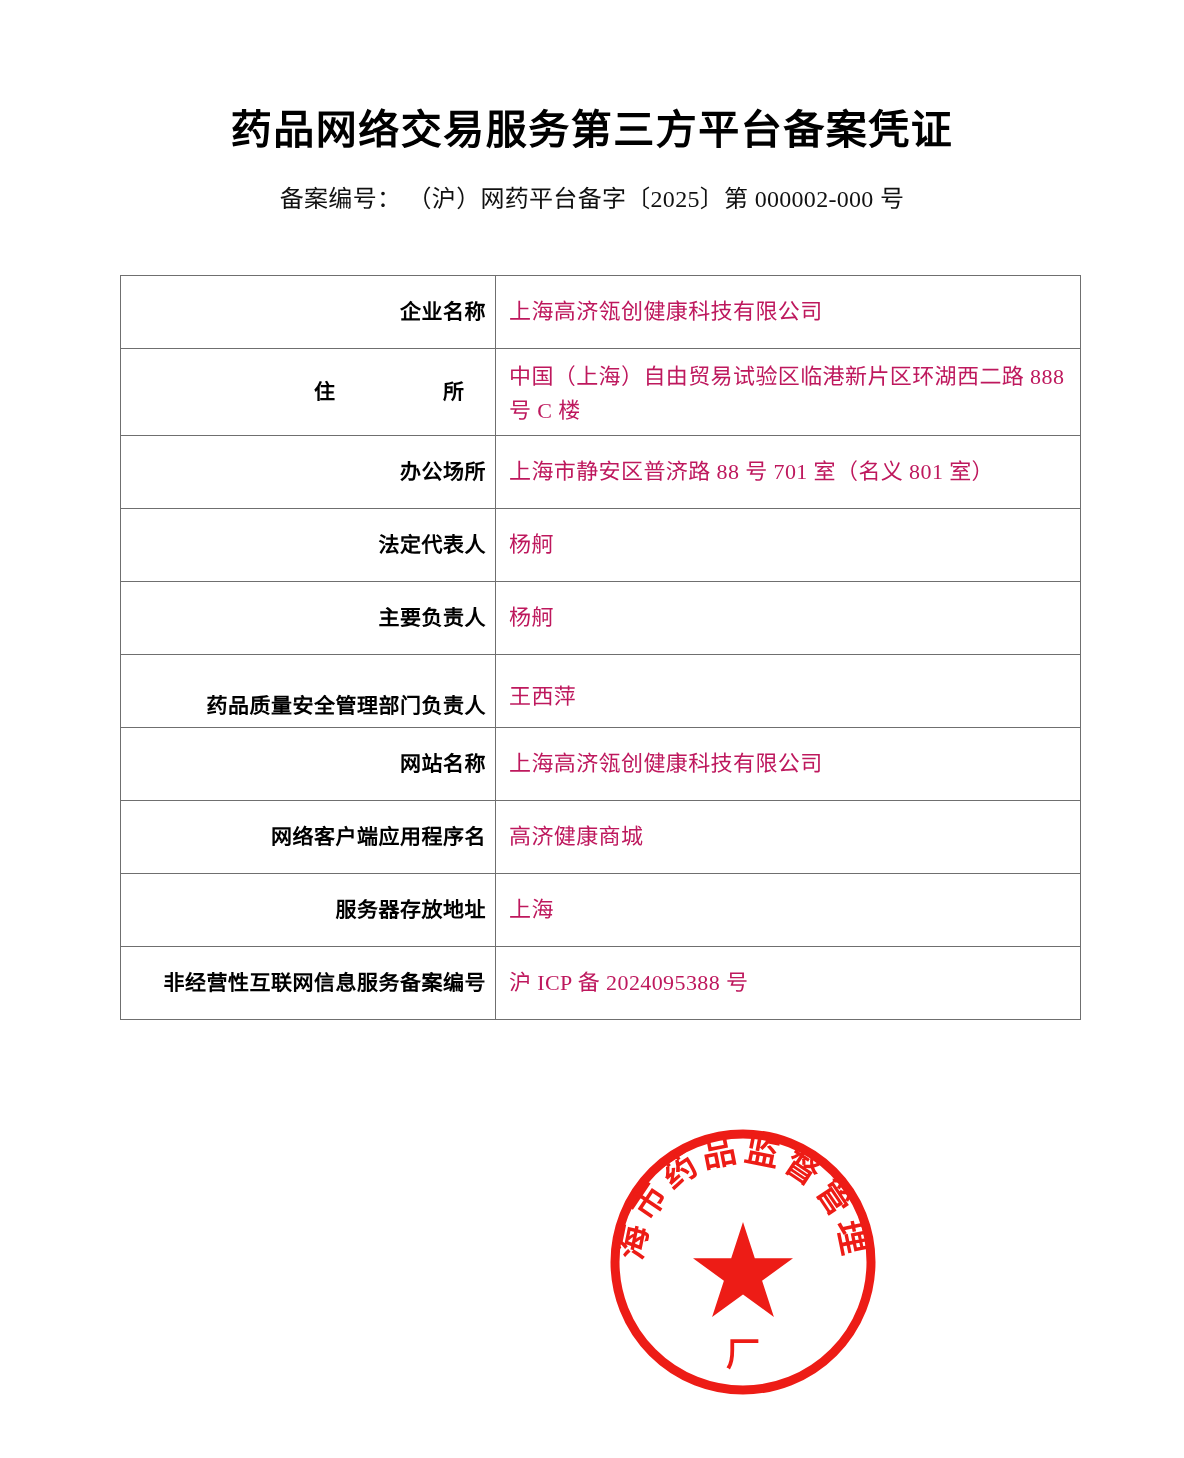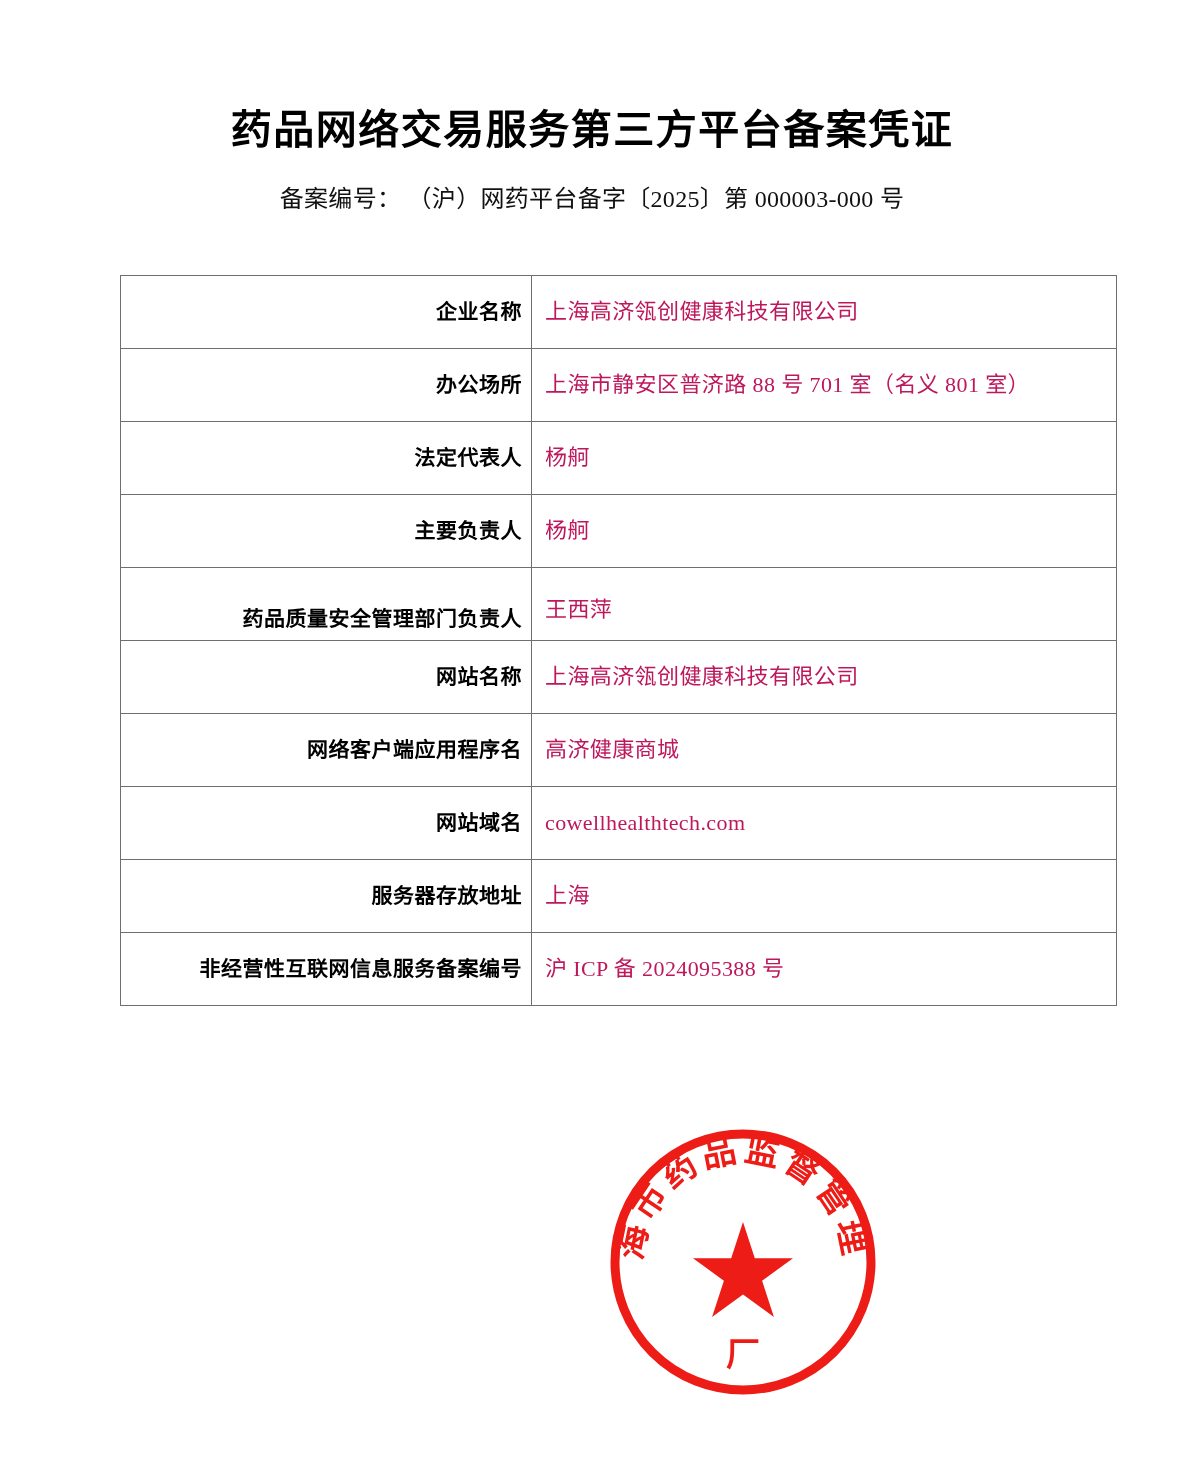--- a/index.html
+++ b/index.html
@@ -71,21 +71,20 @@
   td.label-cell {
     width: 365px;
     text-align: right;
     padding-right: 9px;
     font-family: "Liberation Sans", "DejaVu Sans", sans-serif;
     font-weight: 700;
     font-size: 21px;
     color: #000000;
     letter-spacing: 0.5px;
     line-height: 1.3;
-    padding-left: 36px;
   }
   td.label-cell.spaced .label-text {
     display: inline-block;
     letter-spacing: 22px;
     padding-left: 22px;
   }
   td.label-cell.bottom-align {
     vertical-align: bottom;
     padding-bottom: 8px;
   }
@@ -134,28 +133,32 @@
   }
   .seal svg { display: block; width: 272px; height: 272px; }
 </style>
 </head>
 <body>
 
 <div class="page">
 
   <div class="doc-title">药品网络交易服务第三方平台备案凭证</div>
 
-  <div class="doc-subtitle">备案编号： （沪）网药平台备字〔2025〕第 000003-000 号</div>
+  <div class="doc-subtitle">备案编号： （沪）网药平台备字〔2025〕第 000002-000 号</div>
 
   <table class="record-table">
     <tbody>
       <tr>
         <td class="label-cell">企业名称</td>
         <td class="value-cell">上海高济瓴创健康科技有限公司</td>
       </tr>
+      <tr class="tall">
+        <td class="label-cell spaced"><span class="label-text">住　　所</span></td>
+        <td class="value-cell two-line">中国（上海）自由贸易试验区临港新片区环湖西二路 888 号 C 楼</td>
+      </tr>
       <tr>
         <td class="label-cell">办公场所</td>
         <td class="value-cell">上海市静安区普济路 88 号 701 室（名义 801 室）</td>
       </tr>
       <tr>
         <td class="label-cell">法定代表人</td>
         <td class="value-cell">杨舸</td>
       </tr>
       <tr>
         <td class="label-cell">主要负责人</td>
@@ -165,24 +168,20 @@
         <td class="label-cell bottom-align">药品质量安全管理部门负责人</td>
         <td class="value-cell top-pad">王西萍</td>
       </tr>
       <tr>
         <td class="label-cell">网站名称</td>
         <td class="value-cell">上海高济瓴创健康科技有限公司</td>
       </tr>
       <tr>
         <td class="label-cell">网络客户端应用程序名</td>
         <td class="value-cell">高济健康商城</td>
-      </tr>
-      <tr>
-        <td class="label-cell">网站域名</td>
-        <td class="value-cell">cowellhealthtech.com</td>
       </tr>
       <tr>
         <td class="label-cell">服务器存放地址</td>
         <td class="value-cell">上海</td>
       </tr>
       <tr>
         <td class="label-cell">非经营性互联网信息服务备案编号</td>
         <td class="value-cell">沪 ICP 备 2024095388 号</td>
       </tr>
     </tbody>

